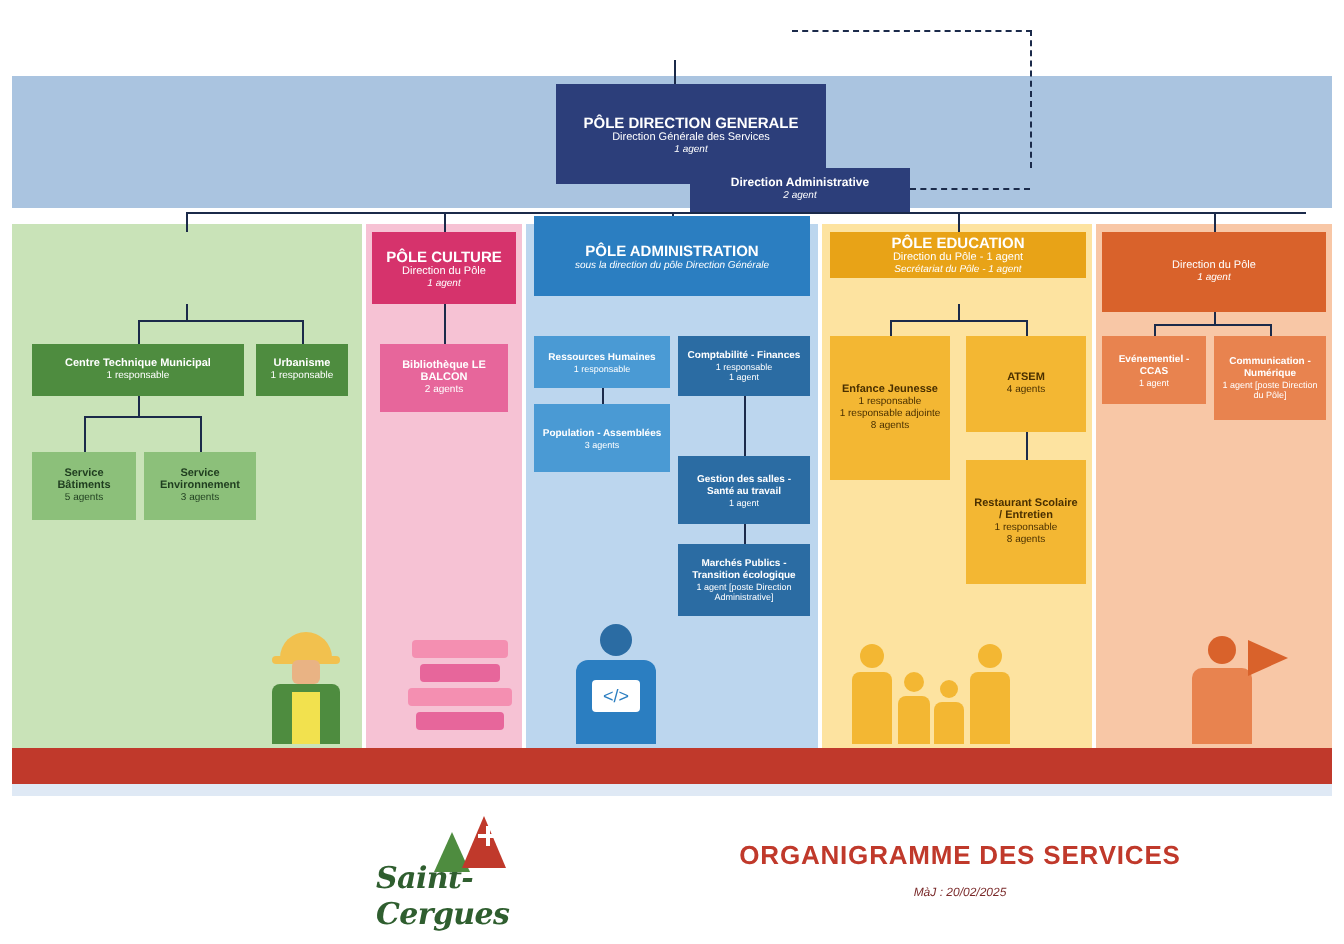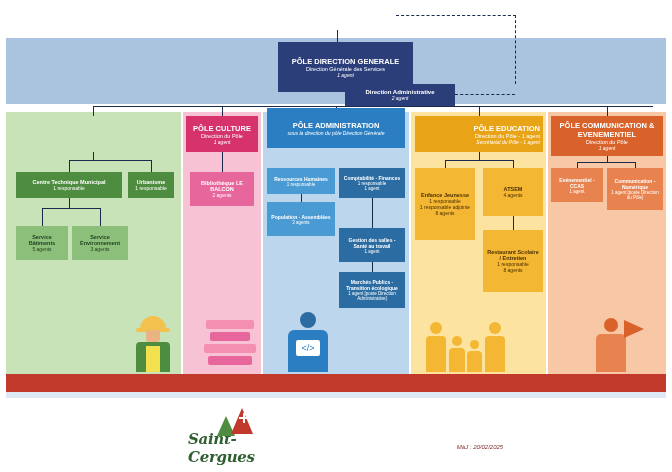--- a/index.html
+++ b/index.html
@@ -38,21 +38,21 @@
   .dadm .t2{font-size:5px;font-style:italic;}
 
   
   .pole{font-size:7.5px;}
   .pole .t1{font-size:7.5px;}
   .pole .t2{font-size:5.5px;}
   .pole .t3{font-size:5px;}
   .p-tech{left:12px;top:116px;width:163px;height:36px;background:#2f5e2f;}
   .p-cult{left:186px;top:116px;width:72px;height:36px;background:#d6336c;}
   .p-adm{left:267px;top:108px;width:138px;height:40px;background:#2b7ec1;}
-  .p-edu{left:415px;top:116px;width:128px;height:36px;background:#e8a317;align-items:flex-end;}
+  .p-edu{left:415px;top:116px;width:128px;height:23px;background:#e8a317;}
   .p-com{left:551px;top:116px;width:112px;height:40px;background:#d9622b;}
 
   
   .ctm{left:16px;top:172px;width:106px;height:26px;background:#4e8c3f;}
   .urb{left:128px;top:172px;width:46px;height:26px;background:#4e8c3f;}
   .sb{left:16px;top:226px;width:52px;height:34px;background:#8cc07a;color:#1f3d1f;}
   .se{left:72px;top:226px;width:56px;height:34px;background:#8cc07a;color:#1f3d1f;}
   .t-lbl1{font-size:5.5px;font-weight:bold;}
   .t-lbl2{font-size:5px;font-weight:normal;}
 
@@ -209,21 +209,20 @@
     <span class="t3">sous la direction du pôle Direction Générale</span>
   </div>
 
   <div class="box pole p-edu">
     <span class="t1">PÔLE EDUCATION</span>
     <span class="t2">Direction du Pôle - 1 agent</span>
     <span class="t3">Secrétariat du Pôle - 1 agent</span>
   </div>
 
   <div class="box pole p-com">
-    <span class="t1">PÔLE COMMUNICATION &amp; EVENEMENTIEL</span>
     <span class="t2">Direction du Pôle</span>
     <span class="t3">1 agent</span>
   </div>
 
   <div class="box ctm">
     <span class="t-lbl1">Centre Technique Municipal</span>
     <span class="t-lbl2">1 responsable</span>
   </div>
   <div class="box urb">
     <span class="t-lbl1">Urbanisme</span>
@@ -320,15 +319,16 @@
 
   <div class="footer"></div>
   <div class="logo">
     <div class="logo-mark">
       <span class="tri tri-g"></span>
       <span class="tri tri-r"></span>
       <span class="cross"></span>
     </div>
     <div class="logo-text">Saint-Cergues</div>
   </div>
+  <div class="org-title">ORGANIGRAMME DES SERVICES</div>
   <div class="maj">MàJ : 20/02/2025</div>
 
 </div>
 
 </body></html>

